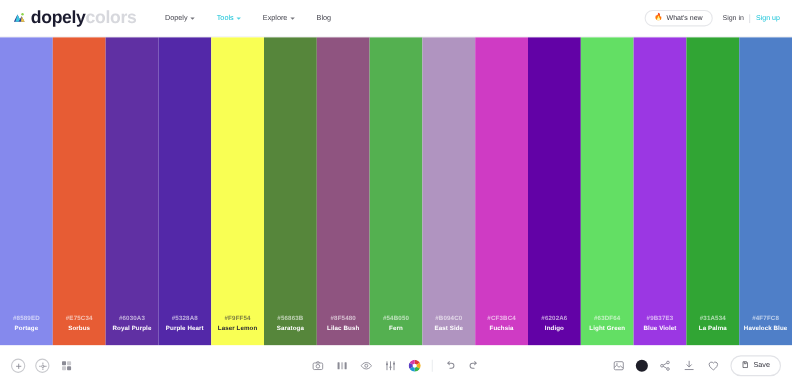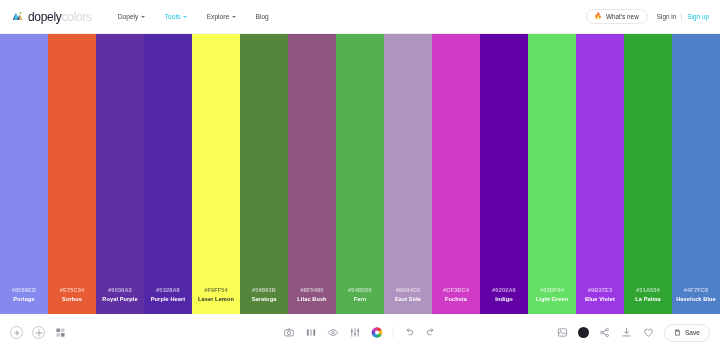--- a/index.html
+++ b/index.html
@@ -19,21 +19,21 @@
     border-bottom: 1px solid #f0f0f2;
     position: relative;
   }
   .logo {
     display: flex;
     align-items: center;
     gap: 4px;
     cursor: pointer;
   }
   .logo-mark { width: 13px; height: 13px; display: block; }
-  .logo-text { font-size: 12px; font-weight: normal; letter-spacing: -0.3px; }
+  .logo-text { font-size: 16px; font-weight: bold; letter-spacing: -0.3px; }
   .logo-dopely { color: #1b1b2f; }
   .logo-colors { color: #d7d8dd; }
   .nav {
     display: flex;
     align-items: center;
     gap: 20px;
     margin-left: 26px;
   }
   .nav-item {
     font-size: 6.6px;

